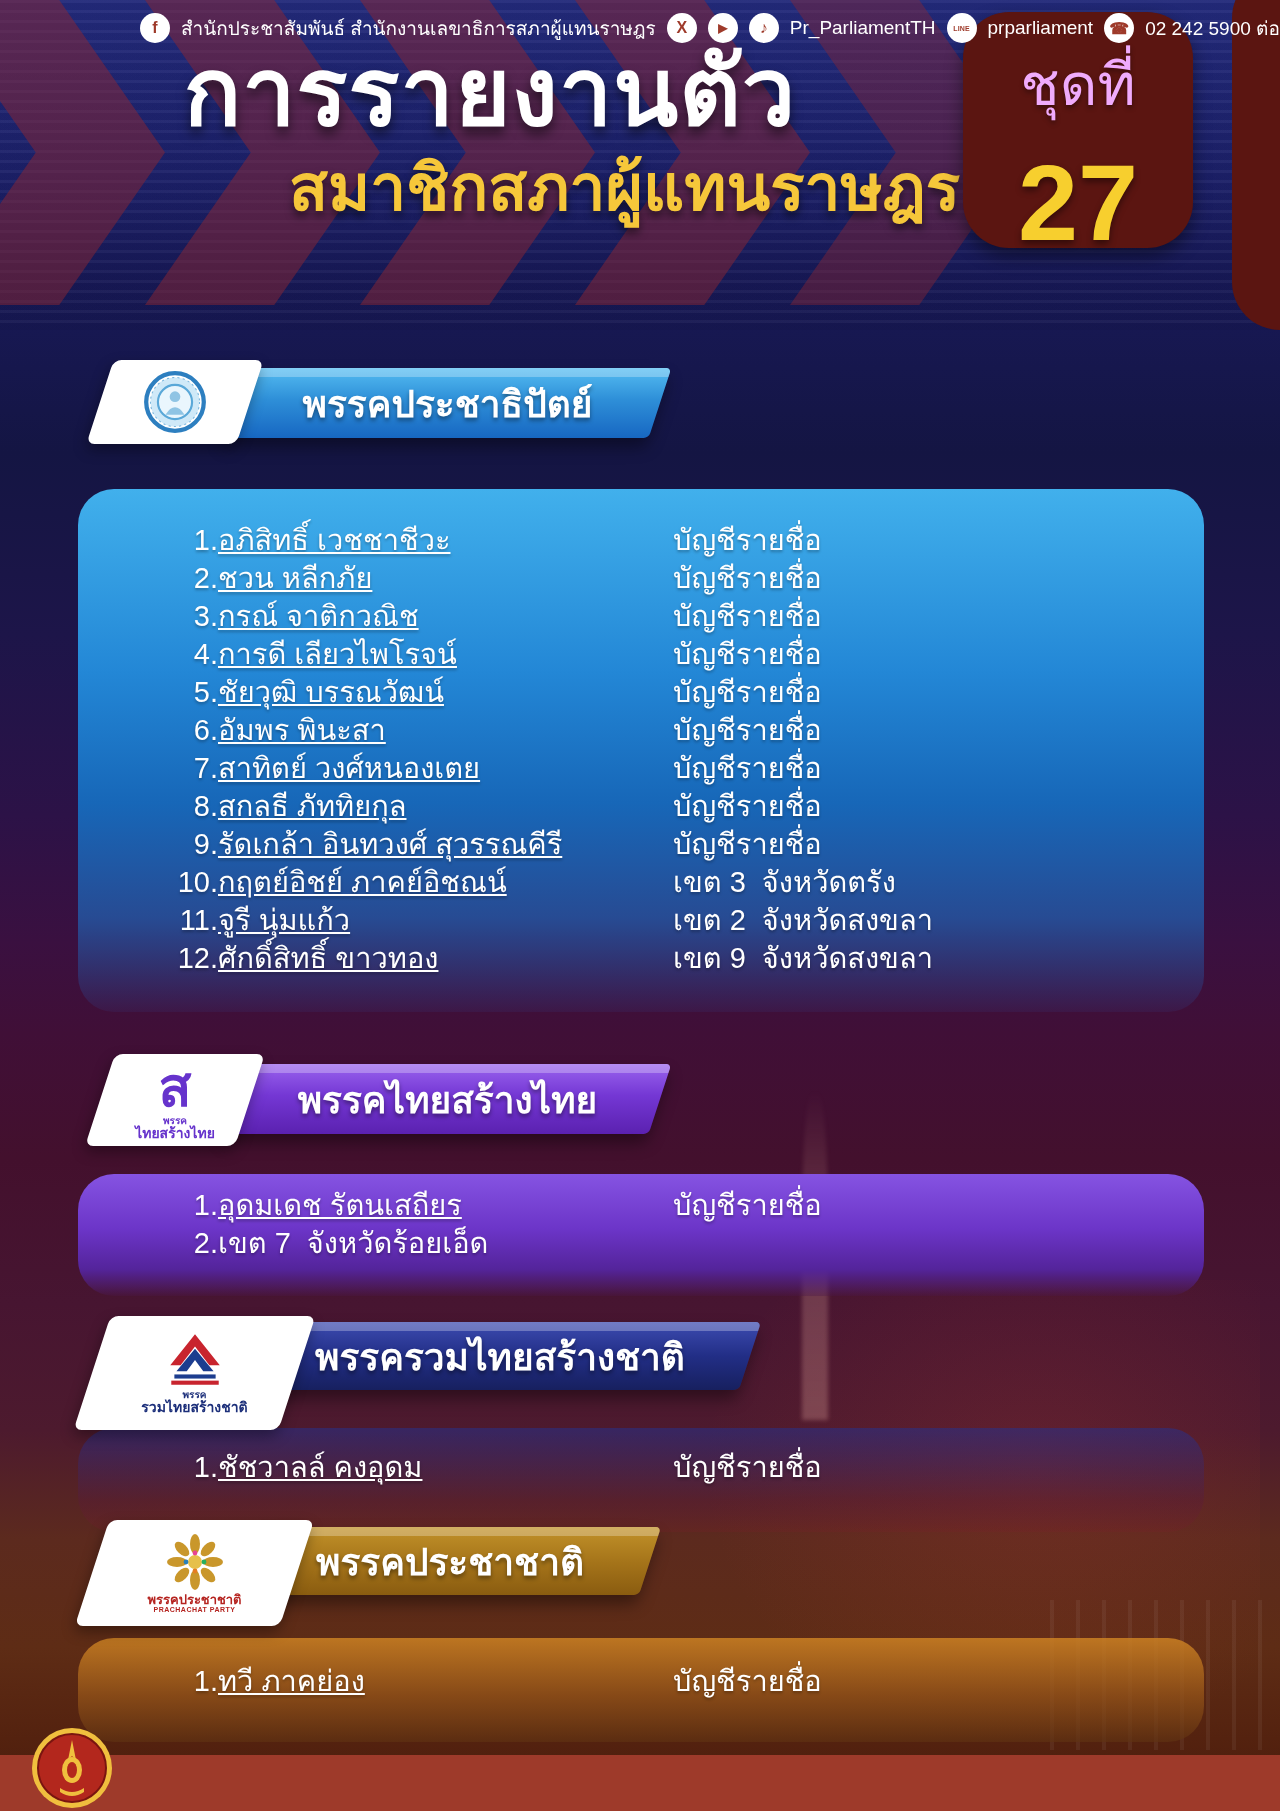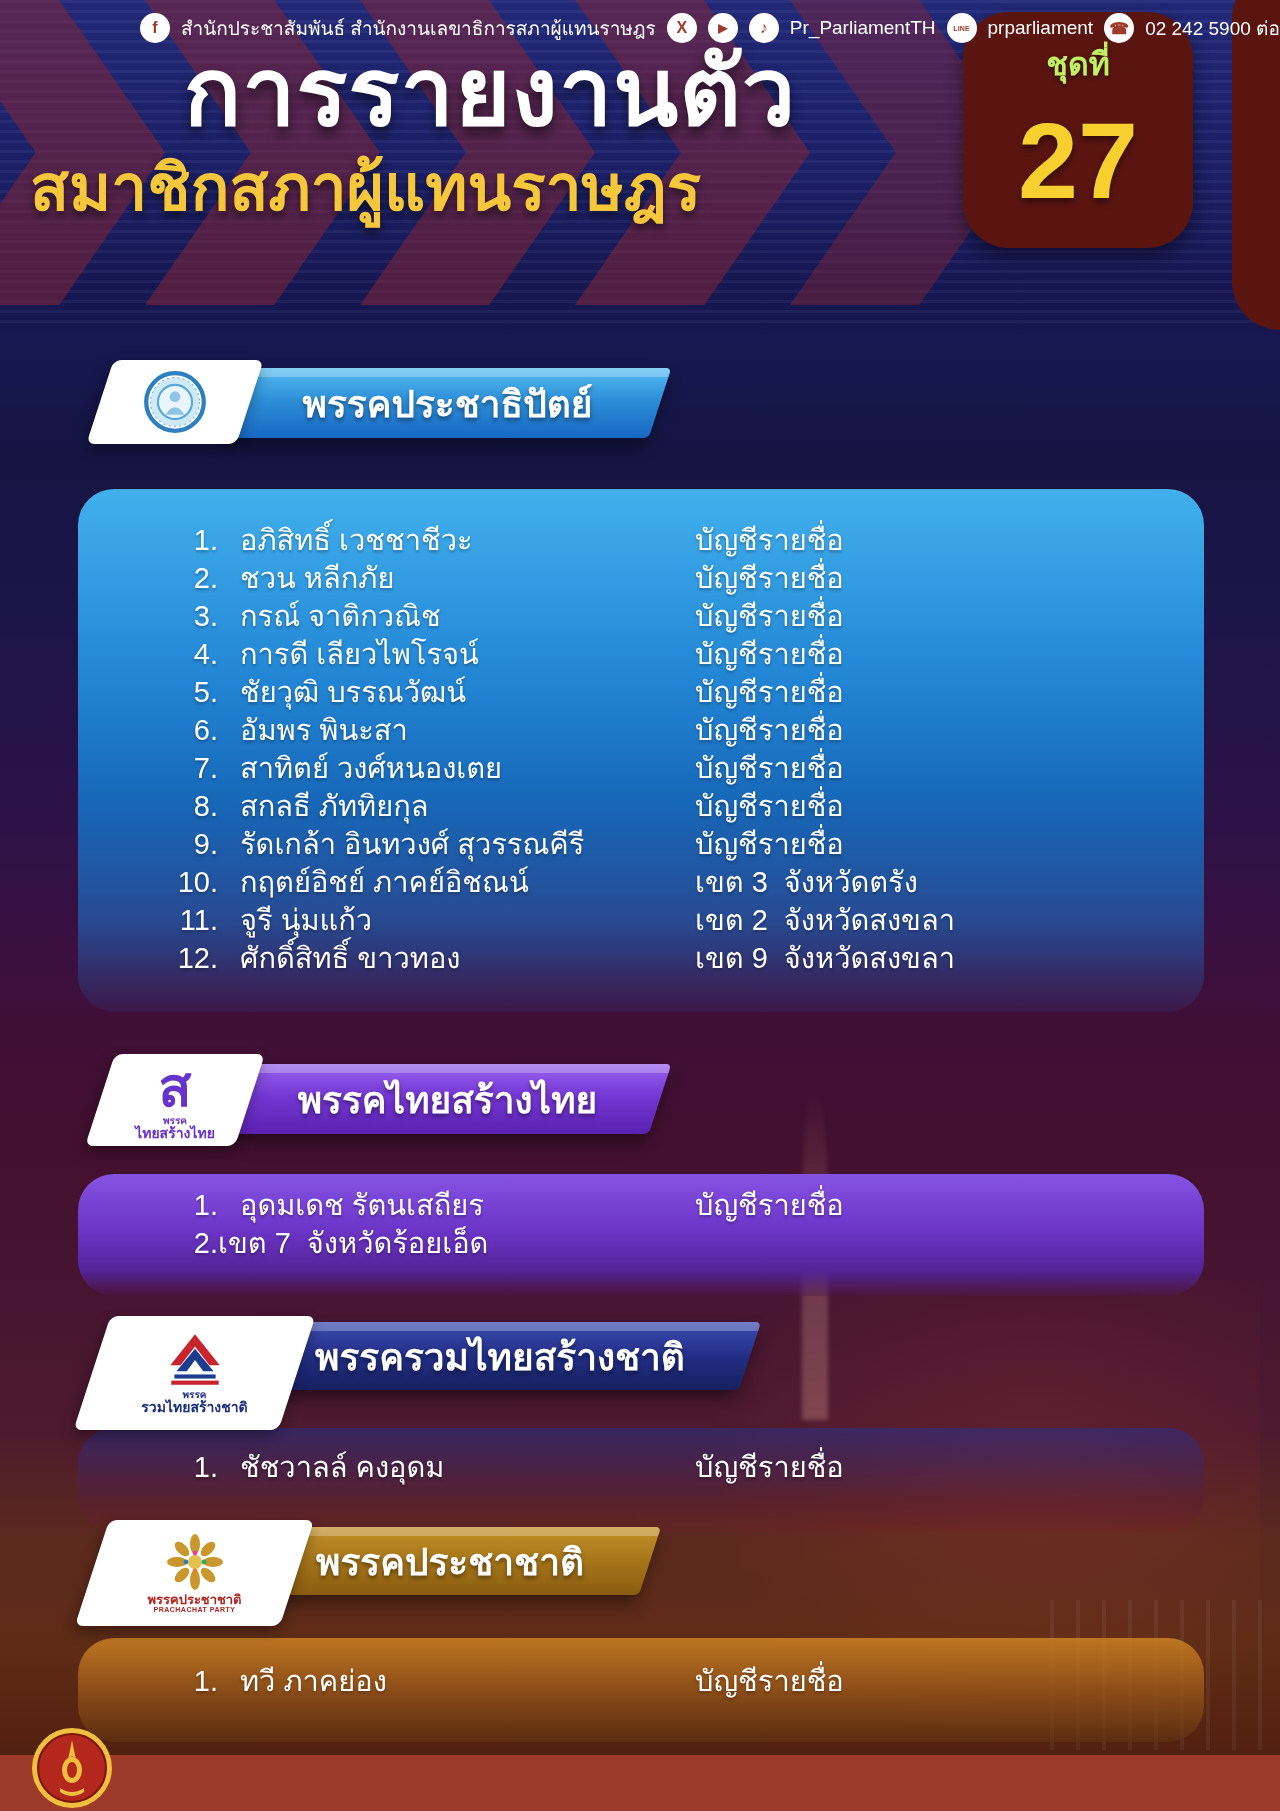--- a/index.html
+++ b/index.html
@@ -22,26 +22,26 @@
     background:radial-gradient(ellipse at 60% 40%, rgba(190,60,50,.18), transparent 70%);}
   .spire{position:absolute;left:802px;top:1090px;width:26px;height:330px;filter:blur(2px);
     background:linear-gradient(180deg, rgba(230,170,160,0), rgba(230,170,160,.22) 40%, rgba(230,170,160,.3));
     border-radius:40% 40% 0 0;}
   .rail-texture{position:absolute;right:0;top:1600px;width:230px;height:150px;opacity:.45;
     background:repeating-linear-gradient(90deg, rgba(255,255,255,.12) 0 4px, transparent 4px 26px);}
   
   .main-title{position:absolute;top:38px;left:60px;width:860px;text-align:center;
     font-size:95px;font-weight:800;color:#ffffff;letter-spacing:1px;line-height:1.15;
     text-shadow:0 7px 12px rgba(0,0,0,.55);}
-  .sub-title{position:absolute;top:150px;left:30px;width:930px;text-align:left;
+  .sub-title{position:absolute;top:150px;left:30px;width:930px;text-align:right;
     font-size:64px;font-weight:800;color:#f6c73a;line-height:1.2;
     text-shadow:0 5px 9px rgba(0,0,0,.55);}
   .badge{position:absolute;left:963px;top:12px;width:230px;height:236px;background:#5b1511;
     border-radius:46px;box-shadow:0 8px 18px rgba(0,0,0,.45);text-align:center;}
-  .badge-label{margin-top:26px;font-size:32px;font-weight:700;color:#bef264;
+  .badge-label{margin-top:26px;font-size:58px;font-weight:400;color:#f0abfc;
     text-shadow:0 3px 5px rgba(0,0,0,.4);}
   .badge-number{margin-top:18px;font-size:108px;font-weight:800;color:#f7cf2e;line-height:1;
     text-shadow:0 4px 7px rgba(0,0,0,.45);}
   
   .white-plate{position:absolute;background:#ffffff;transform:skewX(-18deg);border-radius:8px;
     box-shadow:0 6px 14px rgba(0,0,0,.35);z-index:3;}
   .plate-inner{transform:skewX(18deg);width:100%;height:100%;display:flex;flex-direction:column;
     align-items:center;justify-content:center;line-height:1;}
   .party-bar{position:absolute;transform:skewX(-18deg);border-radius:5px;z-index:2;
     box-shadow:0 9px 16px rgba(0,0,0,.4);}
@@ -60,21 +60,21 @@
     background:linear-gradient(180deg,#41b0ec 0%,#2387d6 35%,#1767b8 60%,#274b93 82%,rgba(58,38,96,.35) 100%);}
   .panel-tst{top:1174px;height:122px;
     background:linear-gradient(180deg,#8553e2 0%,#6c35c8 45%,#54249b 78%,rgba(74,22,70,.35) 100%);}
   .panel-rtsc{top:1428px;height:104px;
     background:linear-gradient(180deg,rgba(38,48,140,.55),rgba(90,25,60,.35) 70%,rgba(120,30,40,.25) 100%);}
   .panel-pcc{top:1638px;height:104px;
     background:linear-gradient(180deg,rgba(205,130,35,.85),rgba(150,85,25,.75) 55%,rgba(95,50,18,.65) 100%);}
   .row{display:flex;height:38px;line-height:38px;font-size:29px;color:#fff;
     text-shadow:0 2px 3px rgba(0,0,0,.3);}
   .row .num{width:140px;text-align:right;}
-  .row .name{margin-left:22px;width:455px;white-space:nowrap;}
+  .row .name{width:455px;white-space:nowrap;text-decoration:underline;}
   .row .pos{white-space:pre;text-align:right;}
   .pad-democrat{padding-top:32px;}
   .pad-tst{padding-top:12px;}
   .pad-rtsc{padding-top:20px;}
   .pad-pcc{padding-top:24px;}
   
   .tst-letter{font-size:54px;font-weight:800;color:#6633cc;}
   .cap-top{font-size:10px;font-weight:700;color:#6633cc;margin-top:2px;}
   .cap-bottom{font-size:14px;font-weight:800;color:#6633cc;}
   .cap-top.rtsc,.cap-bottom.rtsc{color:#1c2f7a;}

